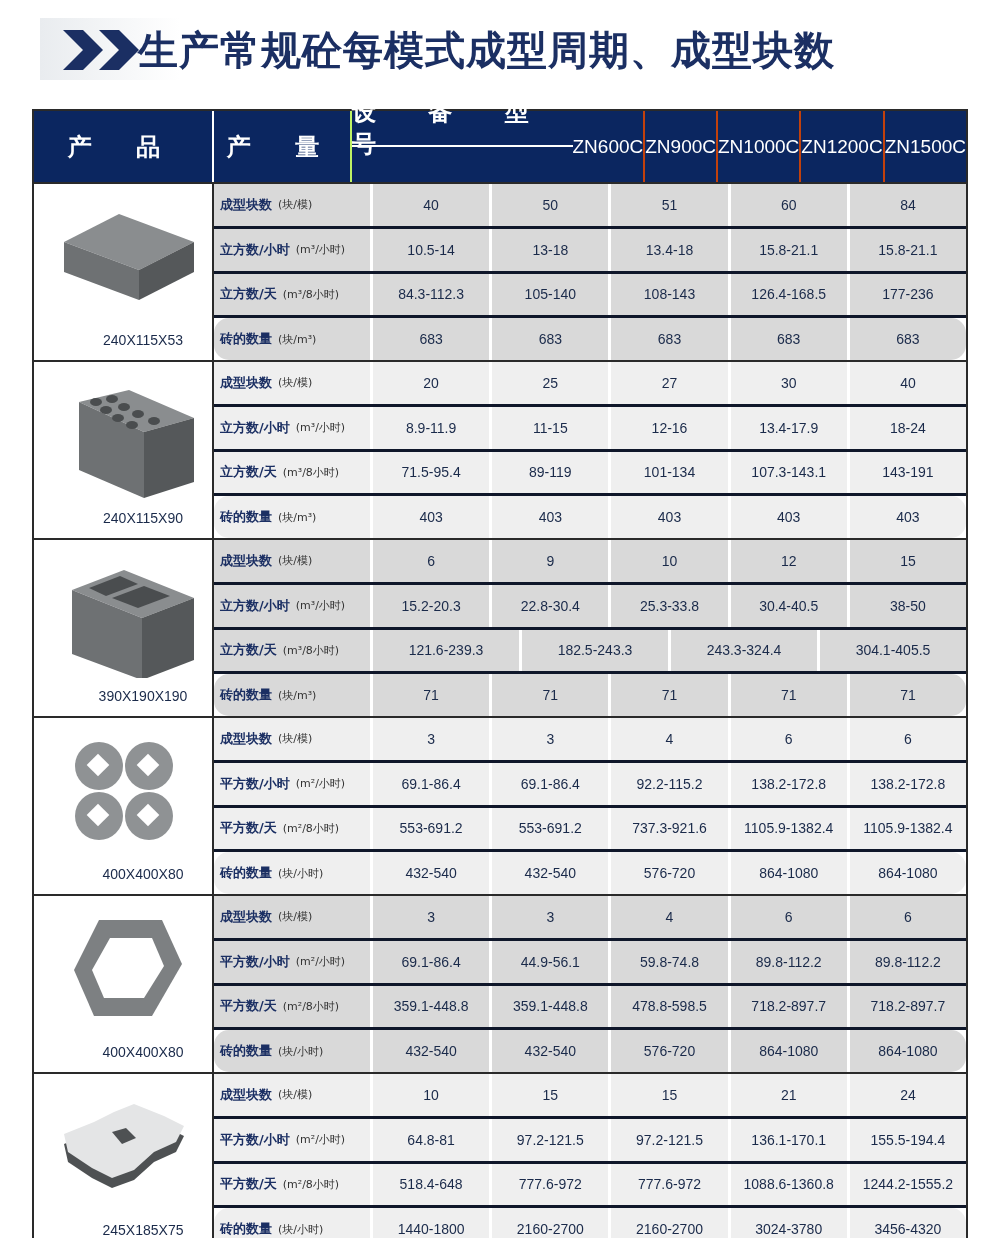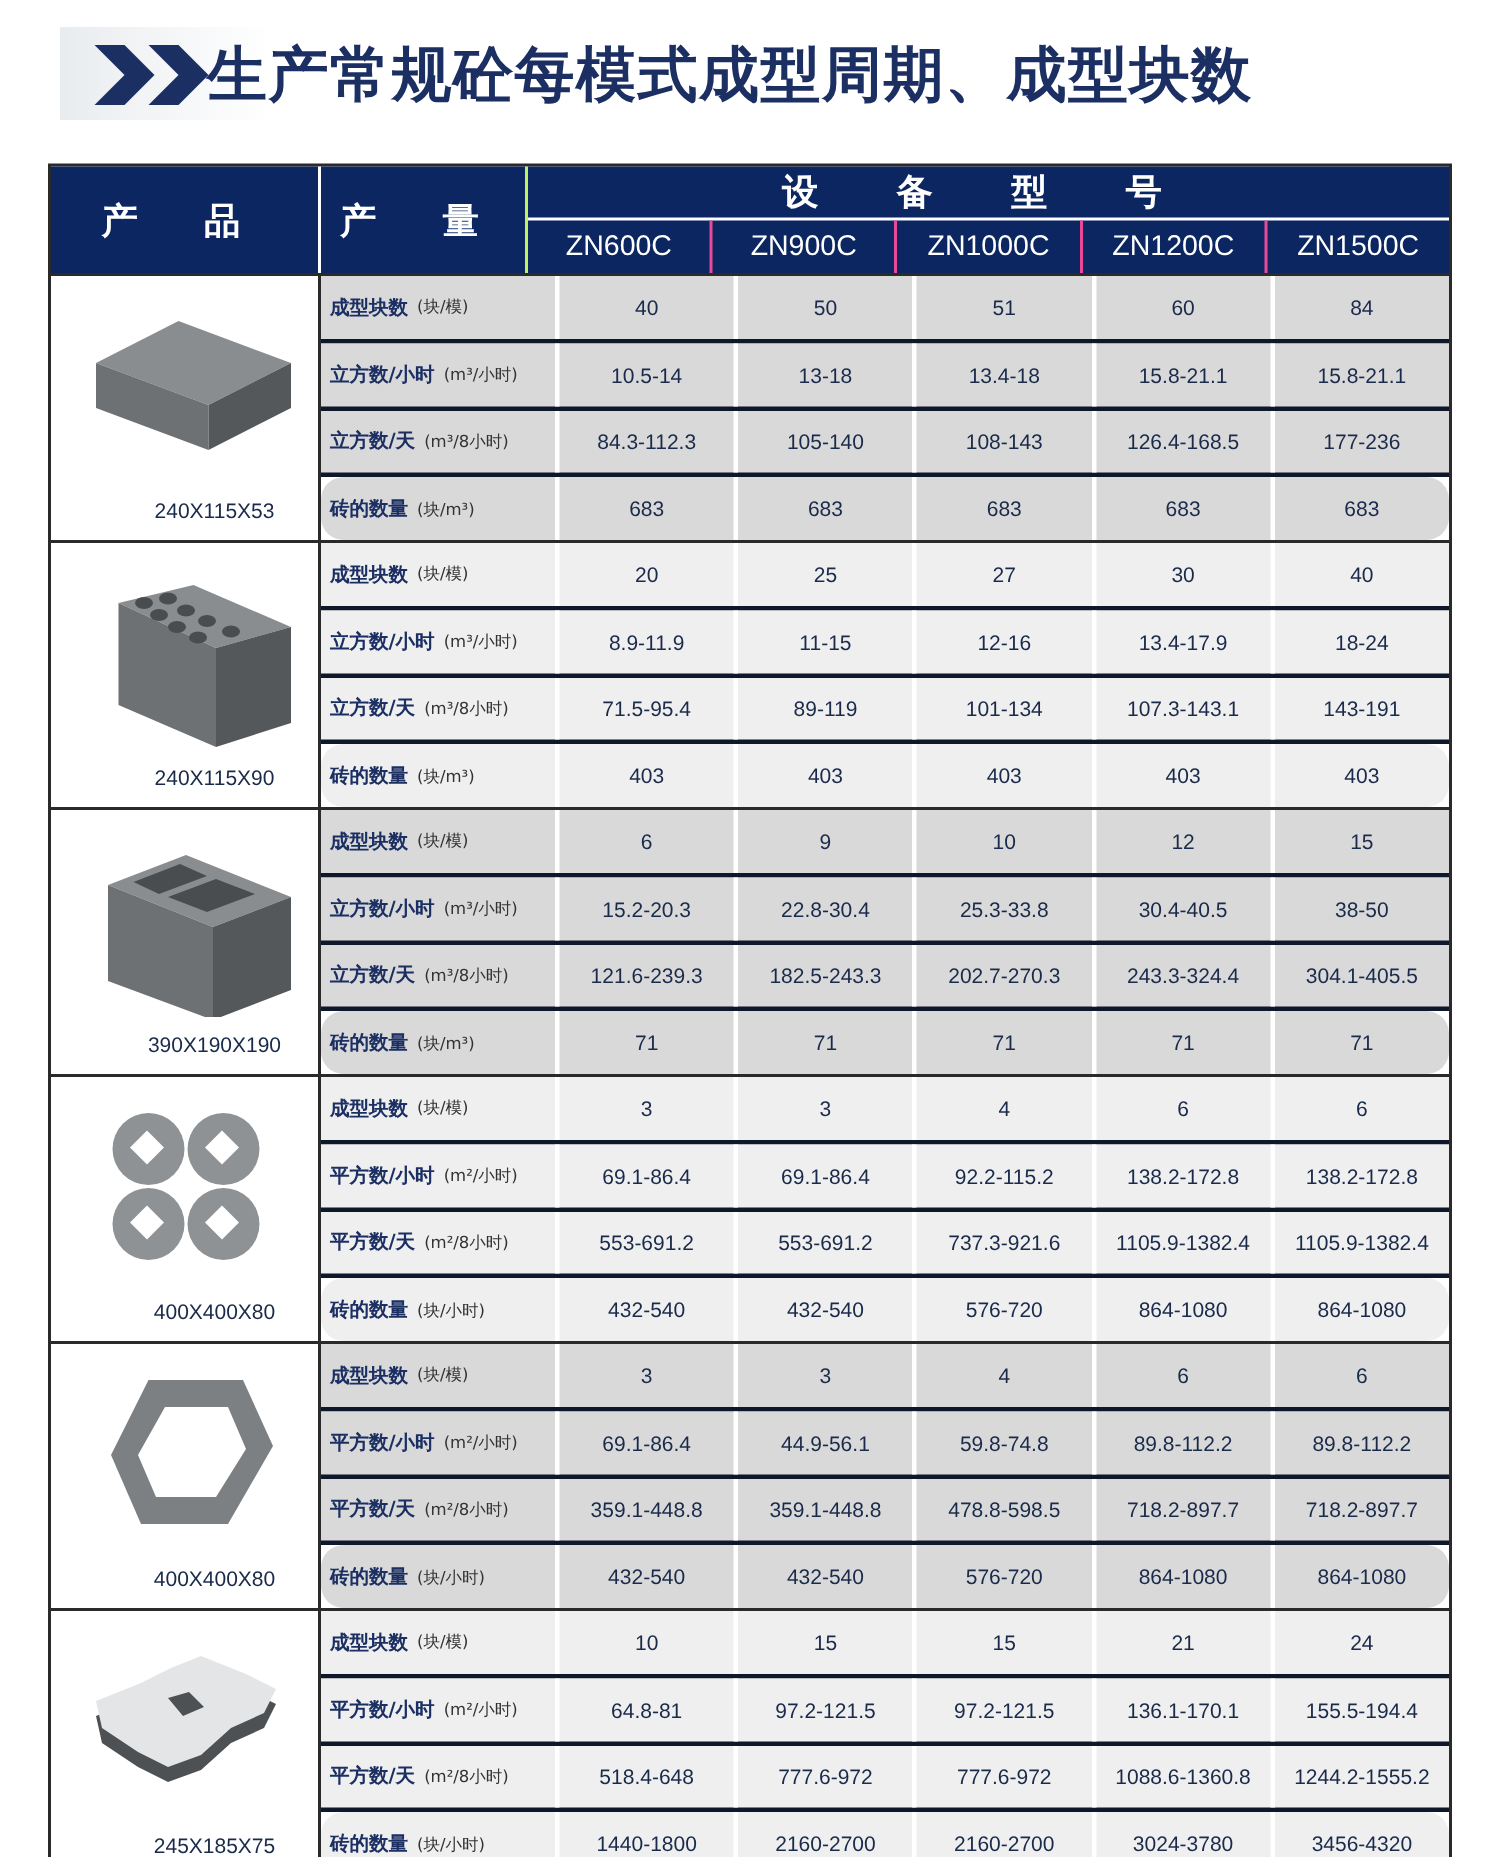--- a/index.html
+++ b/index.html
@@ -11,26 +11,26 @@
   .chev { position:absolute; top:10px; }
   .title-text { position:absolute; left:98px; top:4px; font-size:40px; font-weight:bold;
                 color:#1b2f63; letter-spacing:1px; line-height:56px; white-space:nowrap; }
   .tbl { position:absolute; left:32px; top:109px; width:936px; border:2px solid #2a2a2a;
          box-sizing:border-box; }
   .hdr { display:flex; background:#0b2660; color:#fff; height:71px; }
   .hcell { display:flex; align-items:center; justify-content:center; font-weight:bold;
            font-size:24px; letter-spacing:18px; box-sizing:border-box; }
   .hprod { width:180px; border-right:2px solid #ffffff; }
   .hqty { width:138px; border-right:2px solid #bef264; }
-  .hdev { flex:1; display:flex; flex-direction:column;text-align:center; }
+  .hdev { flex:1; display:flex; flex-direction:row; }
   .hdev-top { height:34px; display:flex; align-items:center; justify-content:center;
               font-size:24px; font-weight:bold; letter-spacing:22px; border-bottom:2px solid #fff; }
   .hdev-models { flex:1; display:flex; }
   .model { flex:1; display:flex; align-items:center; justify-content:center;
-           font-size:19px; font-family:"Liberation Sans", sans-serif; border-left:2px solid #ec4899; }
+           font-size:19px; font-family:"Liberation Sans", sans-serif; border-left:2px solid #c2410c; }
   .model:first-child { border-left:none; }
   .group { display:flex; border-top:2px solid #2a2a2a; height:176px; }
   .prod { width:180px; background:#ffffff; border-right:2px solid #2a2a2a; position:relative;
           box-sizing:border-box; }
   .prod svg { position:absolute; left:20px; top:18px; }
   .prod-label { position:absolute; left:0; right:0; bottom:12px; text-align:center;
                 font-family:"Liberation Sans", sans-serif; font-size:14px; color:#1a2a4a;padding-left:40px; }
   .rows { flex:1; display:flex; flex-direction:column; }
   .row { flex:1; display:flex; border-bottom:3px solid #0f172a; }
   .row:last-child { border-bottom:none;border-radius:15px; }
@@ -230,21 +230,20 @@
         <div class="val">30.4-40.5</div>
         <div class="val">38-50</div>
       </div>
       <div class="row">
         <div class="lbl">
             <b>立方数/天</b>
             <span>(m³/8小时)</span>
           </div>
         <div class="val">121.6-239.3</div>
         <div class="val">182.5-243.3</div>
-        <div class="val">202.7-270.3</div>
         <div class="val">243.3-324.4</div>
         <div class="val">304.1-405.5</div>
       </div>
       <div class="row">
         <div class="lbl">
             <b>砖的数量</b>
             <span>(块/m³)</span>
           </div>
         <div class="val">71</div>
         <div class="val">71</div>

